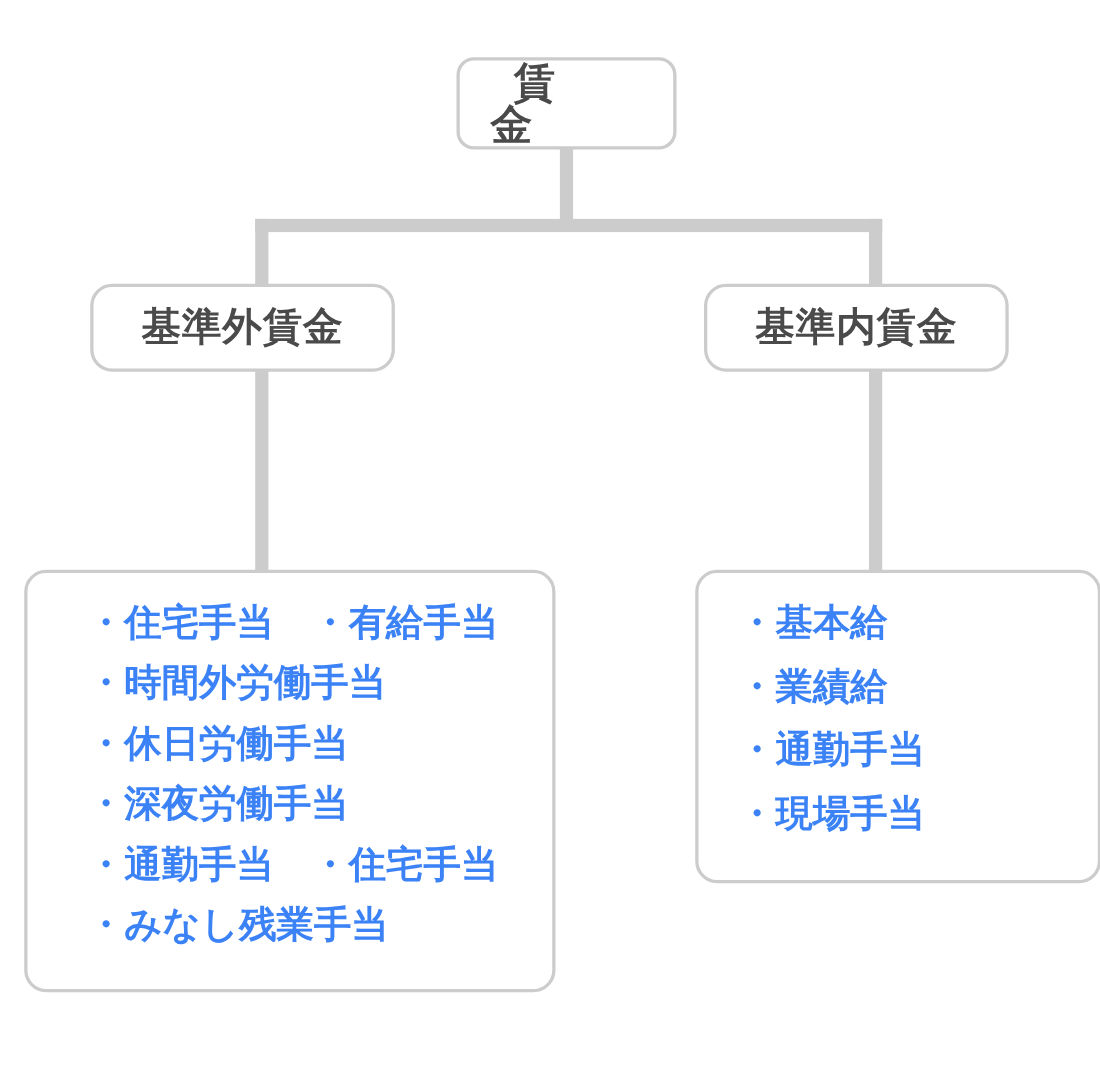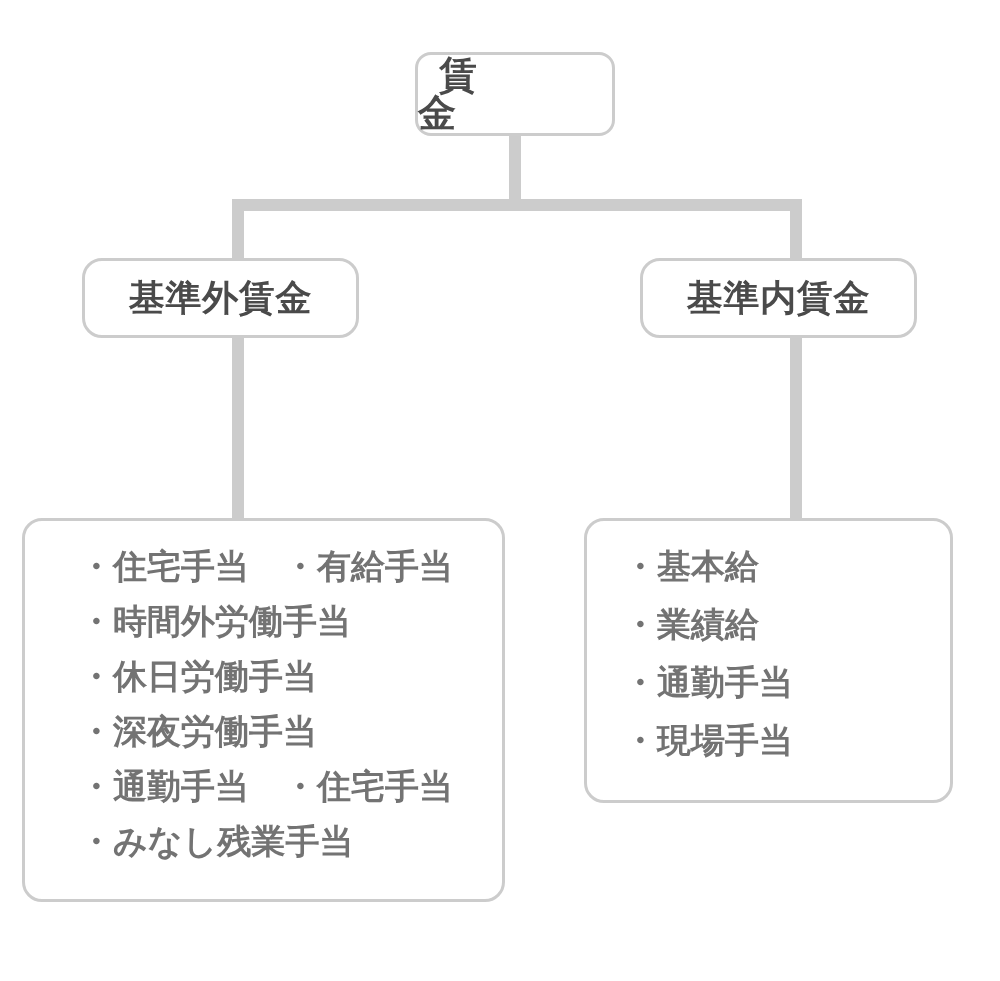--- a/index.html
+++ b/index.html
@@ -46,20 +46,21 @@
     width: 200px;
     height: 84px;
     border-radius: 16px;
   }
   .node-root .node-label {
     font-size: 38px;
     font-weight: 700;
     letter-spacing: 0.55em;
     text-indent: 0.55em;
     line-height: 1;
+    padding-left: 28px;
   }
 
   .node-mid {
     top: 258px;
     width: 277px;
     height: 80px;
     border-radius: 20px;
   }
   .node-mid-left  { left: 82px; }
   .node-mid-right { left: 640px; }
@@ -75,35 +76,35 @@
     align-items: flex-start;
     justify-content: flex-start;
   }
   .node-list-left {
     left: 22px;
     top: 518px;
     width: 483px;
     height: 384px;
   }
   .node-list-right {
-    left: 584px;
+    left: 632px;
     top: 518px;
     width: 369px;
     height: 285px;
   }
 
   .list-body {
     padding: 28px 0 0 0;
     width: 100%;
   }
   .list-line {
     display: block;
     font-size: 34px;
     font-weight: 700;
-    color: #737373;
+    color: #3b82f6;
     line-height: 1;
     white-space: pre;
   }
   .node-list-left .list-line {
     padding: 0 0 0 54px;
     margin-bottom: 21px;
   }
   .node-list-right .list-line {
     padding: 0 0 0 36px;
     margin-bottom: 24px;

